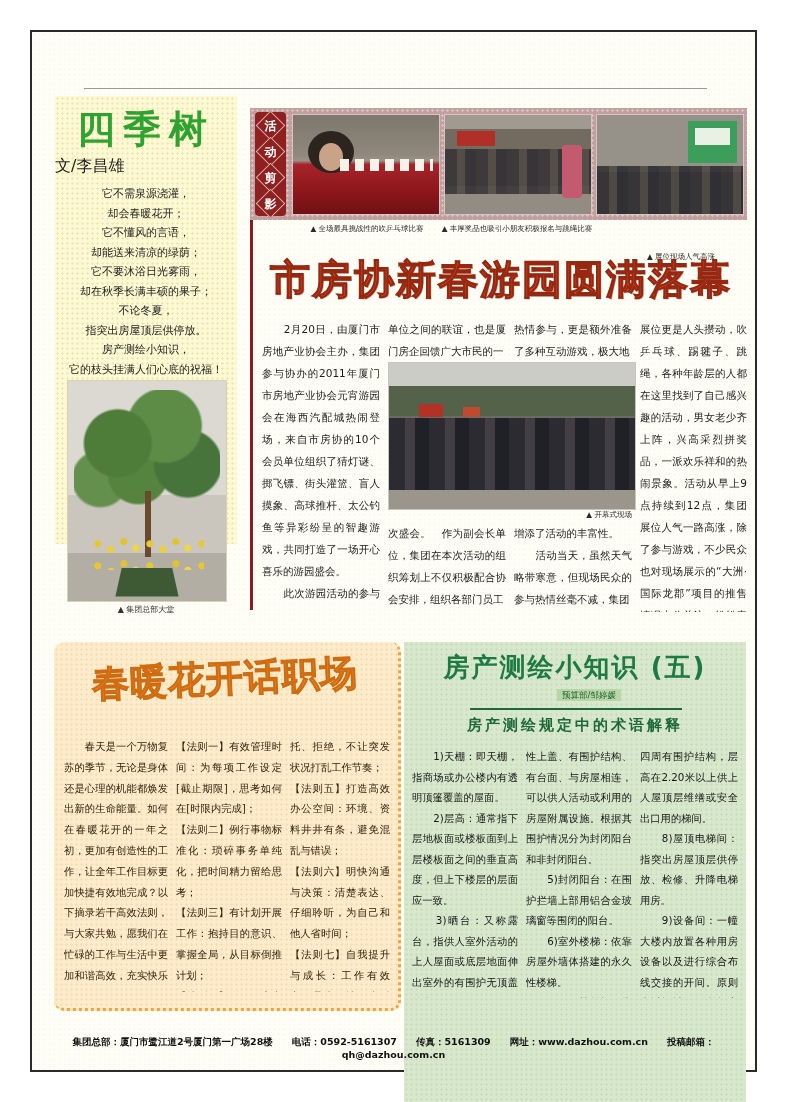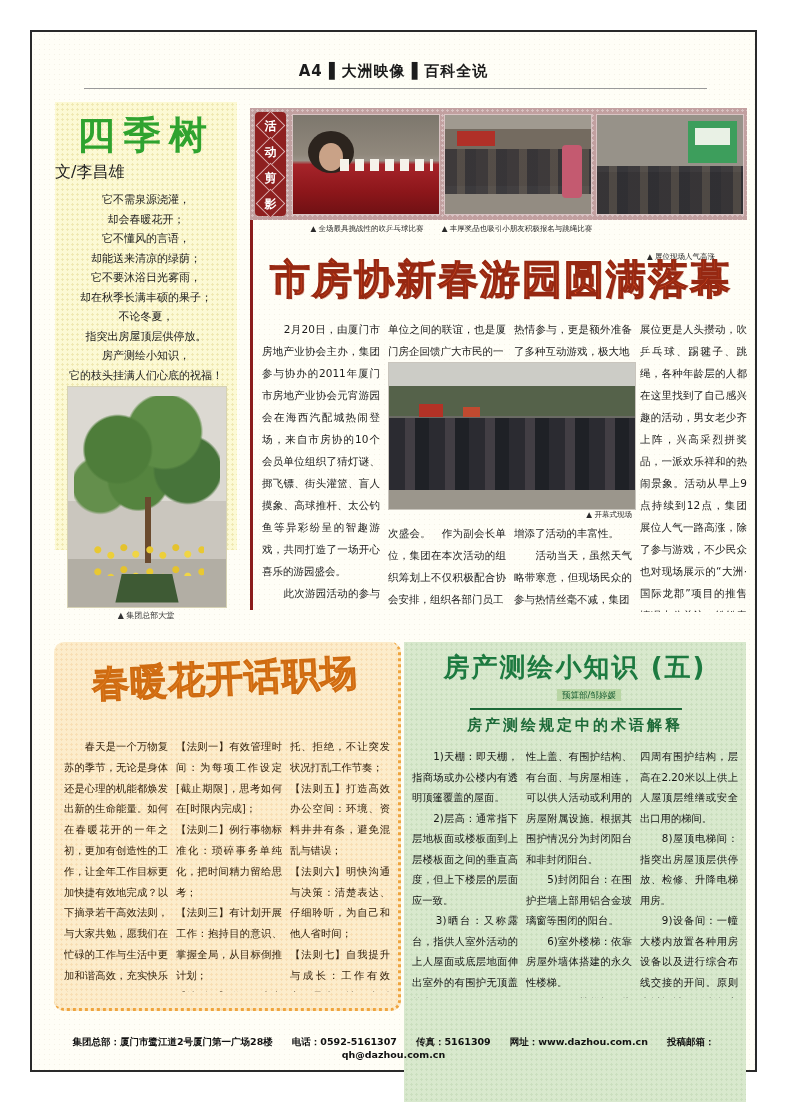--- a/index.html
+++ b/index.html
@@ -8,21 +8,21 @@
   #frame{position:absolute;left:30px;top:30px;right:30px;bottom:30px;border:2px solid #2a2a2a;
          background:
            radial-gradient(rgba(190,175,140,.14) .8px, transparent .9px),
            #fffef6;
          background-size:5px 5px;}
   .abs{position:absolute;}
   
   .hdr{left:0;right:0;top:30px;text-align:center;font-size:15px;font-weight:bold;color:#1c1c1c;letter-spacing:1px;}
   .hdr-line{left:52px;right:48px;top:56px;height:1px;background:#9a9a9a;}
   
-  .poem-box{left:23px;top:70px;width:182px;height:448px;
+  .poem-box{left:23px;top:64px;width:182px;height:448px;
             background:radial-gradient(rgba(195,175,60,.22) 1px, transparent 1.1px),#fcf9d4;
             background-size:5px 5px;text-decoration:underline;}
   .poem-title{left:0;right:0;top:8px;text-align:center;font-size:38px;font-weight:bold;color:#2fa32f;letter-spacing:8px;}
   .poem-byline{left:0;right:0;top:60px;text-align:left;font-size:16px;color:#222;}
   .poem-lines{left:4px;right:4px;top:88px;text-align:center;font-size:11px;color:#222;line-height:19.5px;}
   .poem-photo{left:12px;top:284px;width:158px;height:220px;overflow:hidden;border:1px solid #d6d2b4;
               background:linear-gradient(180deg,#dcd9d2 0 52%,#cac6be 52% 78%,#b2aea4 78% 100%);}
   .foliage{position:absolute;left:4%;top:4%;width:92%;height:58%;background:
       radial-gradient(circle at 30% 42%, #4e7d3a 0 26%, transparent 28%),
       radial-gradient(circle at 62% 28%, #5d8c46 0 28%, transparent 30%),
@@ -92,21 +92,20 @@
   .gcol{font-size:10.3px;line-height:20.5px;color:#161616;text-align:justify;white-space:pre-wrap;overflow:hidden;}
   
   .footer{left:0;right:0;top:1004px;text-align:center;font-size:9.5px;font-weight:bold;color:#111;}
 </style>
 </head>
 <body>
 
 <div id="page">
   <div id="frame">
 
-    <div class="abs hdr">A4 ▌大洲映像 ▌百科全说</div>
     <div class="abs hdr-line"></div>
 
     <div class="abs poem-box">
       <div class="abs poem-title">四季树</div>
       <div class="abs poem-byline">文/李昌雄</div>
       <div class="abs poem-lines">
         <div>它不需泉源浇灌，</div>
         <div>却会春暖花开；</div>
         <div>它不懂风的言语，</div>
         <div>却能送来清凉的绿荫；</div>

